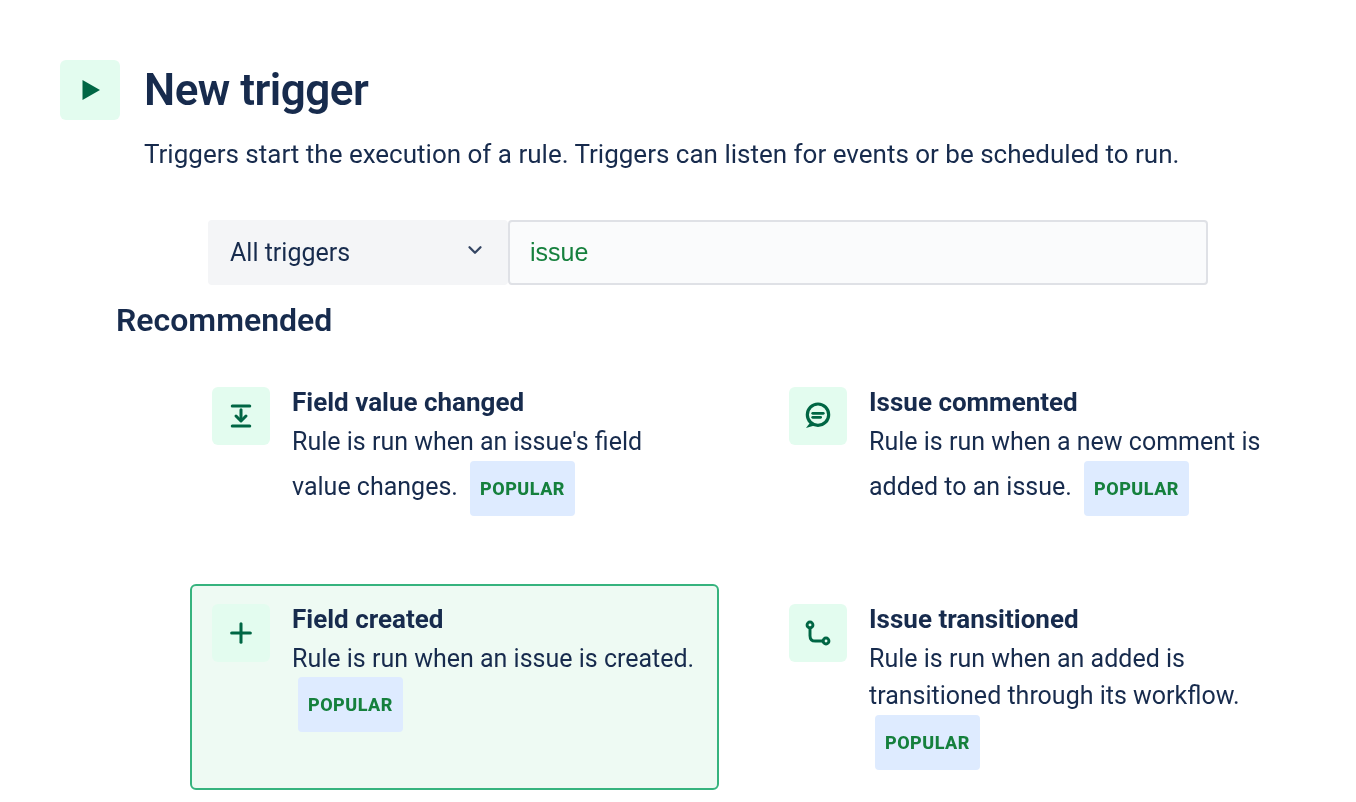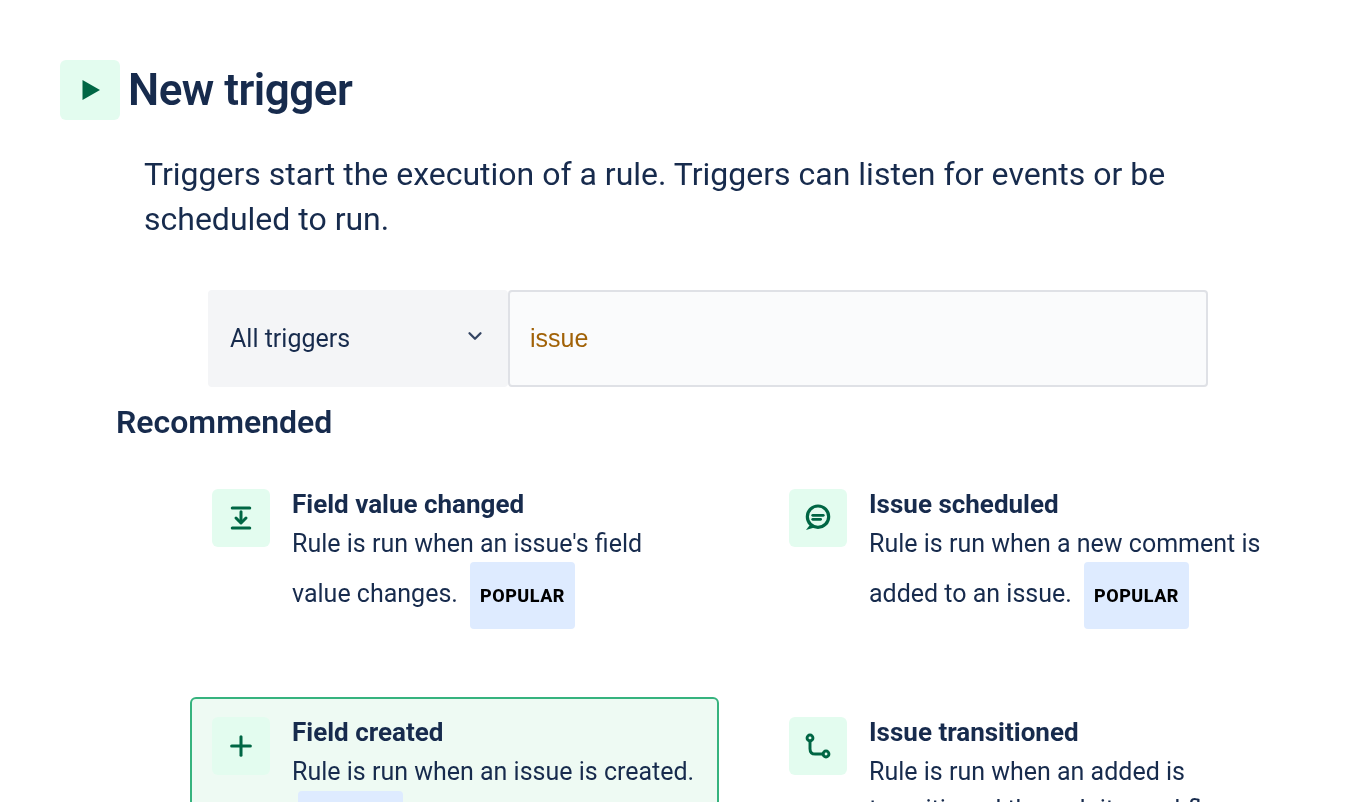--- a/index.html
+++ b/index.html
@@ -5,41 +5,41 @@
   * { box-sizing: border-box; margin: 0; padding: 0; }
   body {
     font-family: -apple-system, BlinkMacSystemFont, "Segoe UI", Roboto, Helvetica, Arial, sans-serif;
     background: #ffffff;
     color: #172B4D;
     padding: 60px 60px 40px 60px;
   }
   .header-row {
     display: flex;
     align-items: center;
-    gap: 8px;
-    margin-bottom: 32px;
+    gap: 24px;
+    margin-bottom: 16px;
   }
   .play-icon-box {
     width: 60px;
     height: 60px;
     background: #E3FCEF;
     border-radius: 6px;
     display: flex;
     align-items: center;
     justify-content: center;
     flex-shrink: 0;
   }
   .page-title {
     font-size: 44px;
     font-weight: 600;
     color: #172B4D;
     letter-spacing: -0.5px;
   }
   .description {
-    font-size: 32px;
+    font-size: 26px;
     color: #172B4D;
     margin-left: 84px;
     margin-bottom: 48px;
     line-height: 1.4;
   }
   .filter-row {
     display: flex;
     margin-left: 148px;
     margin-bottom: 16px;
     gap: 0;
@@ -57,23 +57,23 @@
     width: 300px;
     cursor: pointer;
   }
   .dropdown-label { }
   .chevron { margin-left: 18px; }
   .search-input {
     flex: 1;
     max-width: 700px;
     border: 2px solid #DFE1E6;
     border-radius: 4px;
-    padding: 32px 20px;
+    padding: 16px 20px;
     font-size: 25px;
-    color: #a16207;
+    color: #15803d;
     background: #FAFBFC;
     margin-left: 0;
   }
   .section-title {
     font-size: 32px;
     font-weight: 600;
     color: #172B4D;
     margin-left: 56px;
     margin-bottom: 28px;
   }
@@ -117,25 +117,25 @@
     margin-bottom: 6px;
   }
   .card-desc {
     font-size: 25px;
     color: #172B4D;
     line-height: 1.5;
   }
   .badge {
     display: inline-block;
     background: #DEEBFF;
-    color: #000000;
+    color: #15803d;
     font-size: 18px;
     font-weight: 800;
     letter-spacing: 0.5px;
-    padding: 20px 10px;
+    padding: 14px 10px;
     border-radius: 4px;
     margin-left: 6px;
     vertical-align: middle;
   }
 </style>
 </head>
 <body>
 
 <div class="header-row">
   <div class="play-icon-box">
@@ -185,21 +185,21 @@
   <div class="card">
     <div class="card-icon">
       <svg width="32" height="32" viewBox="0 0 24 24" fill="none">
         <circle cx="12" cy="11" r="8" stroke="#006644" stroke-width="2.4" fill="none"></circle>
         <path d="M6 17 L3 21 L10 19" fill="#006644"></path>
         <line x1="8" y1="10" x2="16" y2="10" stroke="#006644" stroke-width="2" stroke-linecap="round"></line>
         <line x1="8" y1="13" x2="14" y2="13" stroke="#006644" stroke-width="2" stroke-linecap="round"></line>
       </svg>
     </div>
     <div class="card-body">
-      <div class="card-title">Issue scheduled</div>
+      <div class="card-title">Issue commented</div>
       <div class="card-desc">
         <span>Rule is run when a new comment is added to an issue.</span>
         <span class="badge">POPULAR</span>
       </div>
     </div>
   </div>
 
   <div class="card selected">
     <div class="card-icon">
       <svg width="28" height="28" viewBox="0 0 24 24" fill="none">

